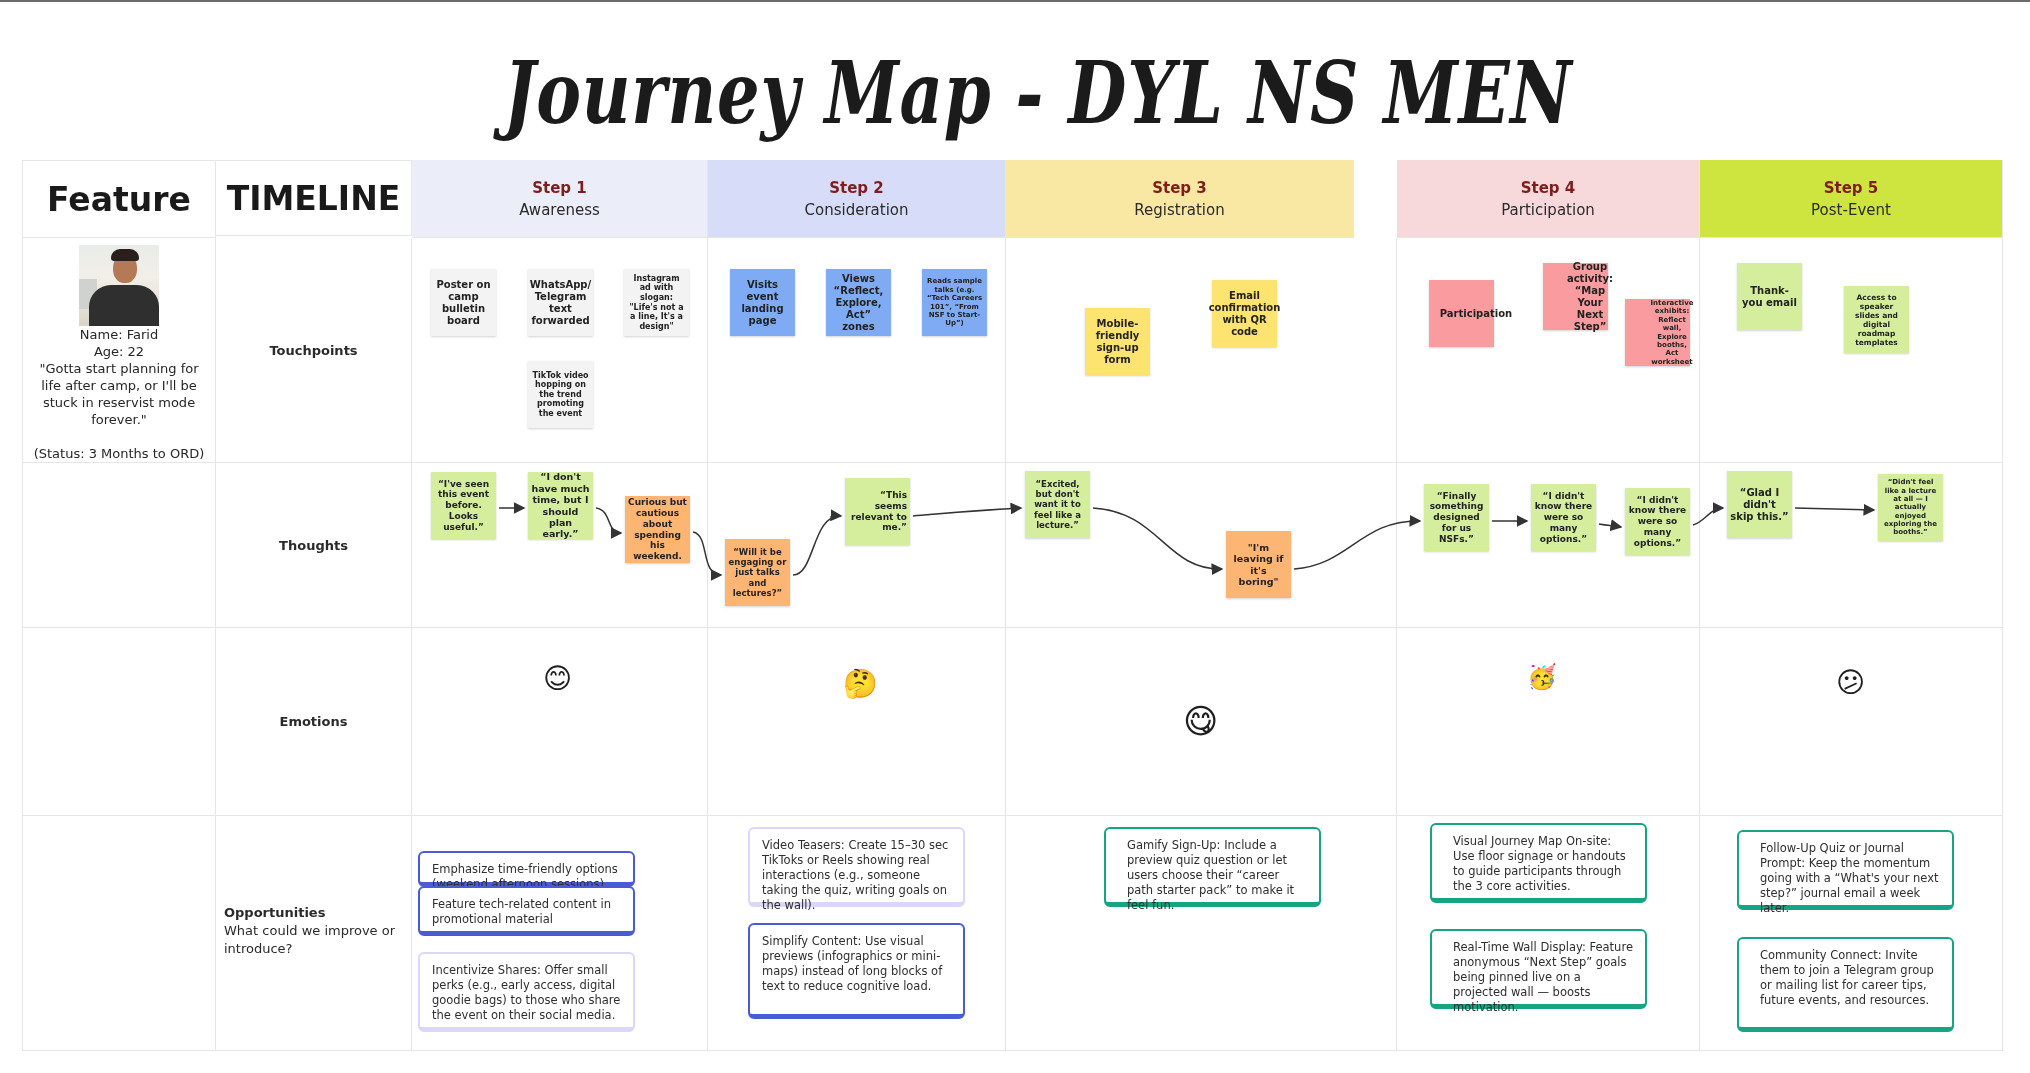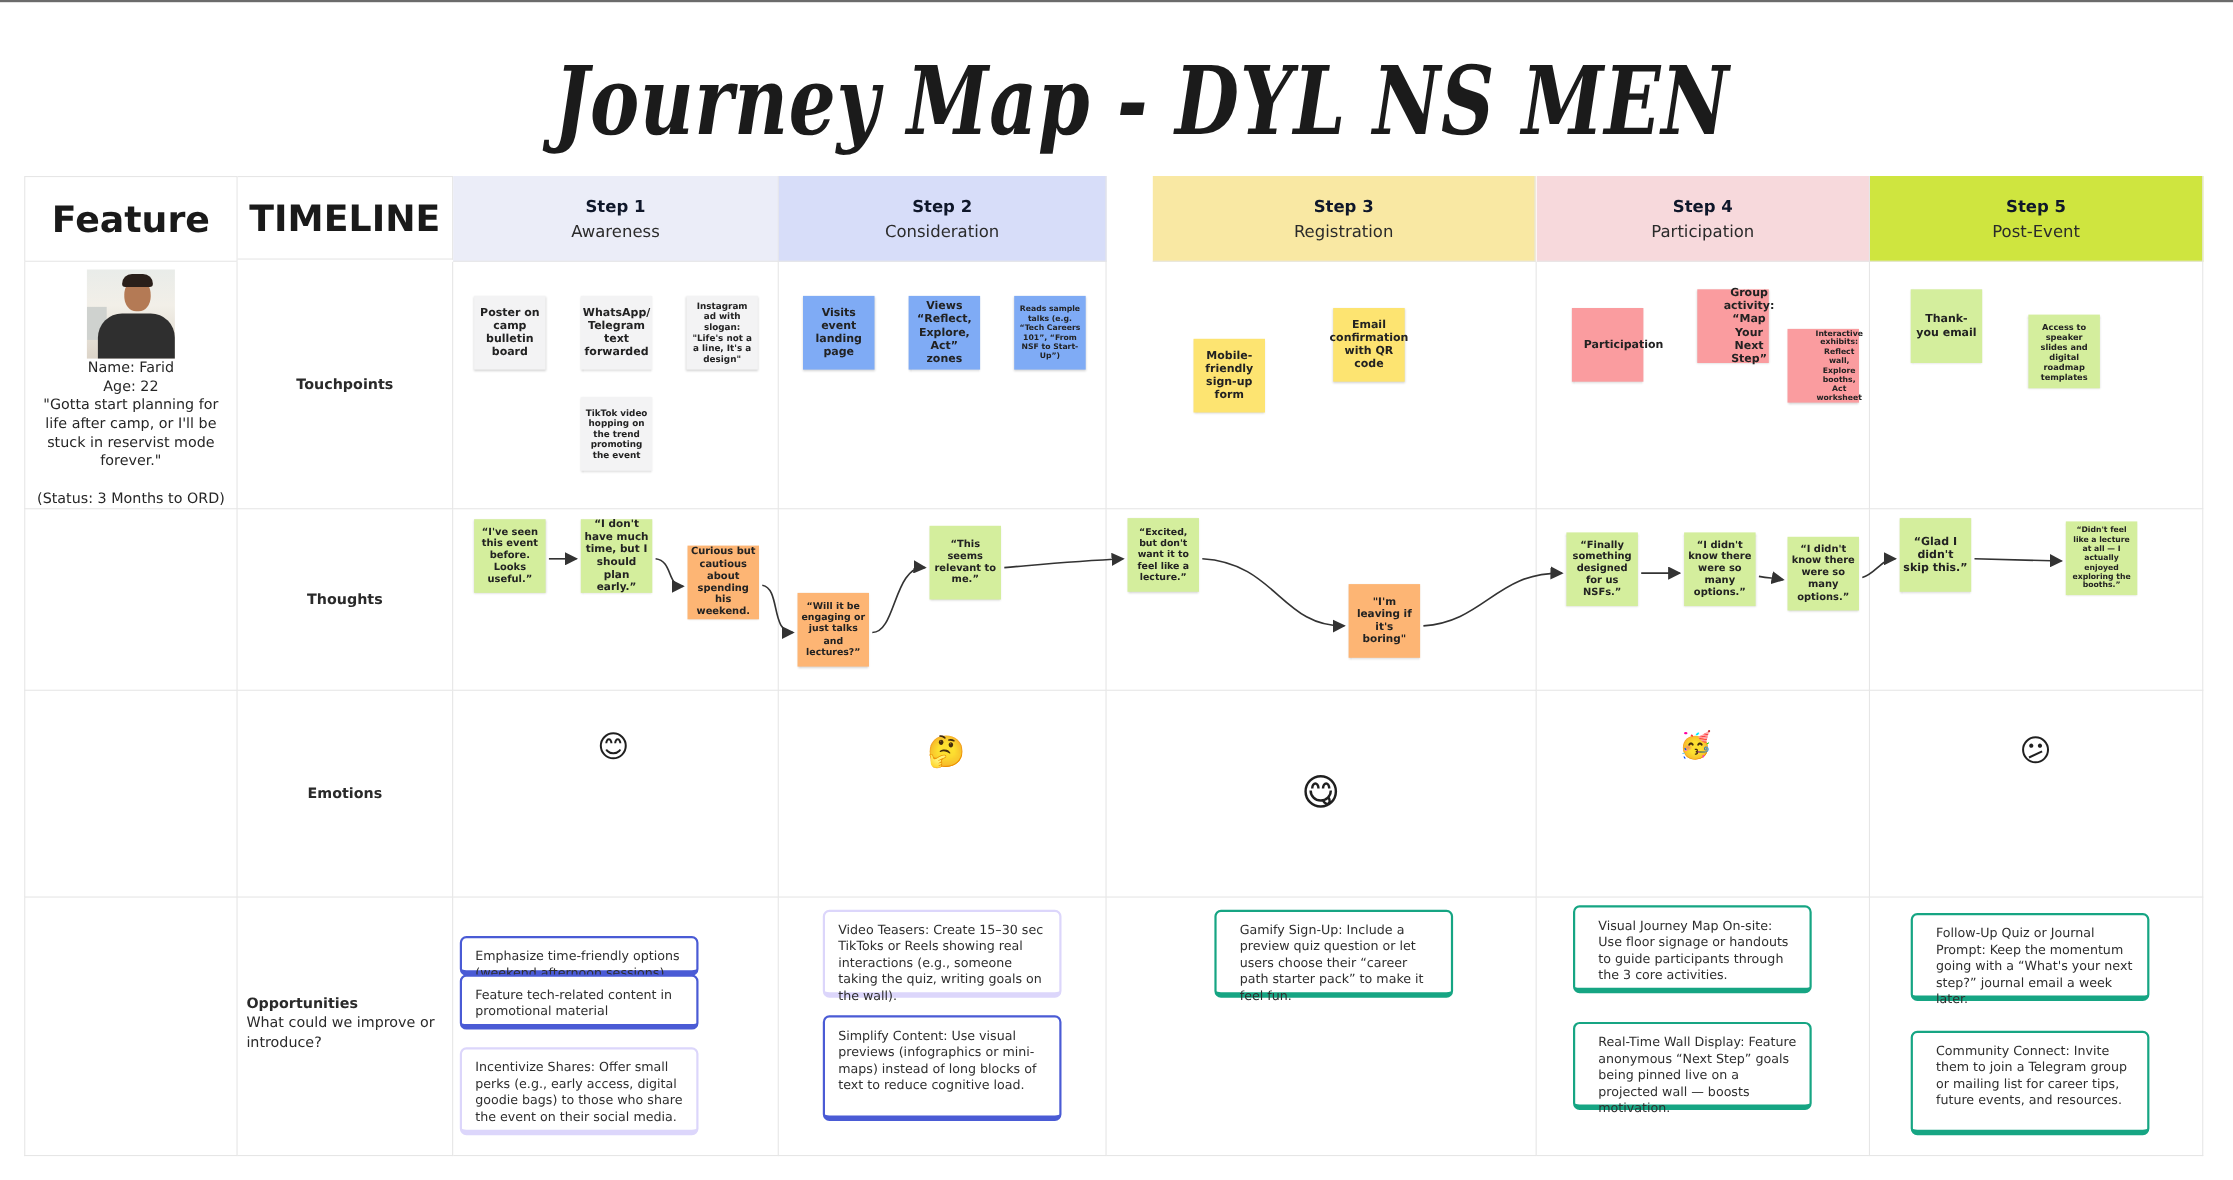--- a/index.html
+++ b/index.html
@@ -1,21 +1,21 @@
 <!DOCTYPE html>
 <html><head>
 <meta charset="utf-8">
 <style>
   html,body{margin:0;padding:0;background:#fff;}
   body{width:2030px;height:1073px;position:relative;overflow:hidden;font-family:"DejaVu Sans",sans-serif;color:#1f1f1f;}
   .topline{position:absolute;left:0;top:0;width:2030px;height:2px;background:#6b6b6b;}
   .title{position:absolute;left:0;width:2030px;top:42px;text-align:center;font-family:"DejaVu Serif",serif;font-style:italic;font-weight:bold;font-size:86px;letter-spacing:1px;color:#1b1b1b;transform:scaleX(0.78);transform-origin:1120px 0;}
   .cell{position:absolute;border-right:1px solid #e6e6e6;border-bottom:1px solid #e6e6e6;box-sizing:border-box;}
   .hdr{display:flex;flex-direction:column;align-items:center;justify-content:center;}
-  .step-num{font-size:15px;font-weight:bold;color:#0f172a;}
+  .step-num{font-size:15px;font-weight:bold;color:#7f1d1d;}
   .step-name{font-size:15px;color:#2b2b2b;margin-top:4px;}
   .big{font-size:33px;font-weight:bold;color:#1a1a1a;display:flex;align-items:center;justify-content:center;}
   .rowlabel{display:flex;align-items:center;justify-content:center;font-size:13px;font-weight:bold;color:#2a2a2a;}
   .persona{display:flex;flex-direction:column;align-items:center;}
   .avatar{width:80px;height:92px;margin-top:7px;background:linear-gradient(#e9ece9 0,#f2efe8 40%,#dcd4c8 100%);position:relative;overflow:hidden;}
   .avatar .head{position:absolute;left:34px;top:8px;width:24px;height:30px;border-radius:50% 50% 45% 45%;background:#b47a55;}
   .avatar .hair{position:absolute;left:32px;top:4px;width:28px;height:12px;border-radius:12px 12px 4px 4px;background:#2a1f1a;}
   .avatar .body{position:absolute;left:10px;top:40px;width:70px;height:60px;border-radius:22px 22px 0 0;background:#2f2f2f;}
   .avatar .bldg{position:absolute;left:0;top:34px;width:18px;height:30px;background:#cfd2cf;}
   .ptext{font-size:13px;line-height:17px;text-align:center;color:#262626;}
@@ -49,21 +49,21 @@
       <span>TIMELINE</span>
     </div>
   <div class="cell hdr" style="left:412px;top:160px;width:296px;height:78px;background:#ebedf8;">
       <span class="step-num">Step 1</span>
       <span class="step-name">Awareness</span>
     </div>
   <div class="cell hdr" style="left:708px;top:160px;width:298px;height:78px;background:#d7ddf9;">
       <span class="step-num">Step 2</span>
       <span class="step-name">Consideration</span>
     </div>
-  <div class="cell hdr" style="left:1048px;top:160px;width:348px;height:78px;background:#f9e8a3;">
+  <div class="cell hdr" style="left:1006px;top:160px;width:348px;height:78px;background:#f9e8a3;">
       <span class="step-num">Step 3</span>
       <span class="step-name">Registration</span>
     </div>
   <div class="cell hdr" style="left:1397px;top:160px;width:303px;height:78px;background:#f7d9dc;">
       <span class="step-num">Step 4</span>
       <span class="step-name">Participation</span>
     </div>
   <div class="cell hdr" style="left:1700px;top:160px;width:303px;height:78px;background:#cfe53f;">
       <span class="step-num">Step 5</span>
       <span class="step-name">Post-Event</span>
@@ -157,21 +157,21 @@
     <div class="sticky s-yellow" style="left: 1212px; top: 280px; width: 65px; height: 67px; font-size: 10px;">Email confirmation with QR code</div>
     <div class="sticky s-red" style="left: 1429px; top: 280px; width: 65px; height: 67px; font-size: 10px;">Participation</div>
     <div class="sticky s-red" style="left: 1543px; top: 263px; width: 65px; height: 67px; font-size: 10px;">Group activity: “Map Your Next Step”</div>
     <div class="sticky s-red" style="left: 1625px; top: 299px; width: 65px; height: 67px; font-size: 7px;">Interactive exhibits: Reflect wall, Explore booths, Act worksheet</div>
     <div class="sticky s-green" style="left: 1737px; top: 263px; width: 65px; height: 67px; font-size: 10px;">Thank-you email</div>
     <div class="sticky s-green" style="left: 1844px; top: 286px; width: 65px; height: 67px; font-size: 7.5px;">Access to speaker slides and digital roadmap templates</div>
     <div class="sticky s-green" style="left: 431px; top: 472px; width: 65px; height: 67px; font-size: 9px;">“I've seen this event before. Looks useful.”</div>
     <div class="sticky s-green" style="left: 528px; top: 472px; width: 65px; height: 67px; font-size: 9.5px;">“I don't have much time, but I should plan early.”</div>
     <div class="sticky s-orange" style="left: 625px; top: 496px; width: 65px; height: 67px; font-size: 9px;">Curious but cautious about spending his weekend.</div>
     <div class="sticky s-orange" style="left: 725px; top: 539px; width: 65px; height: 67px; font-size: 8.5px;">“Will it be engaging or just talks and lectures?”</div>
-    <div class="sticky s-green" style="left: 845px; top: 478px; width: 65px; height: 67px; font-size: 9px;">“This seems relevant to me.”</div>
+    <div class="sticky s-green" style="left: 845px; top: 478px; width: 65px; height: 67px; font-size: 9px; text-align: right;">“This seems relevant to me.”</div>
     <div class="sticky s-green" style="left: 1025px; top: 471px; width: 65px; height: 67px; font-size: 8.5px;">“Excited, but don't want it to feel like a lecture.”</div>
     <div class="sticky s-orange" style="left: 1226px; top: 531px; width: 65px; height: 67px; font-size: 9.5px;">"I'm leaving if it's boring"</div>
     <div class="sticky s-green" style="left: 1424px; top: 484px; width: 65px; height: 67px; font-size: 9px;">“Finally something designed for us NSFs.”</div>
     <div class="sticky s-green" style="left: 1531px; top: 484px; width: 65px; height: 67px; font-size: 9px;">“I didn't know there were so many options.”</div>
     <div class="sticky s-green" style="left: 1625px; top: 488px; width: 65px; height: 67px; font-size: 9px;">“I didn't know there were so many options.”</div>
     <div class="sticky s-green" style="left: 1727px; top: 471px; width: 65px; height: 67px; font-size: 10px;">“Glad I didn't skip this.”</div>
     <div class="sticky s-green" style="left: 1878px; top: 474px; width: 65px; height: 67px; font-size: 7px;">“Didn't feel like a lecture at all — I actually enjoyed exploring the booths.”</div>
   </div>
 <div id="emotions">
     <span class="emoji" style="left: 543px; top: 665px;">😊</span>

